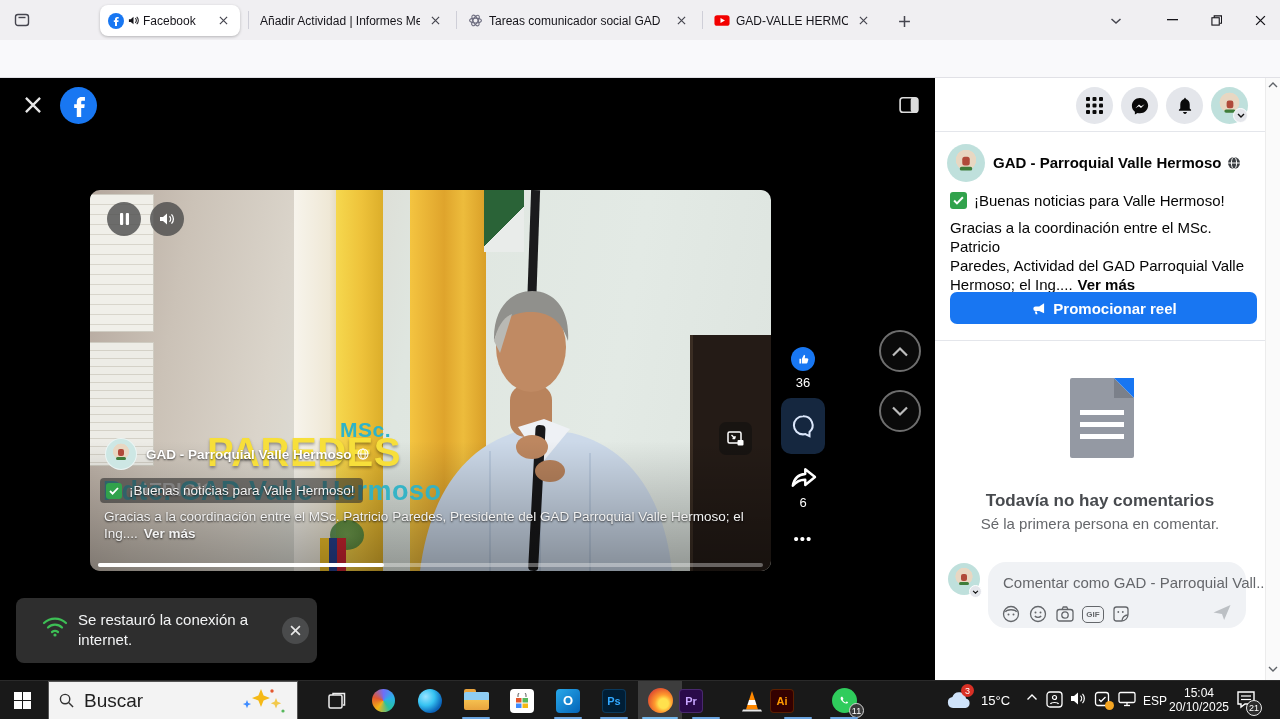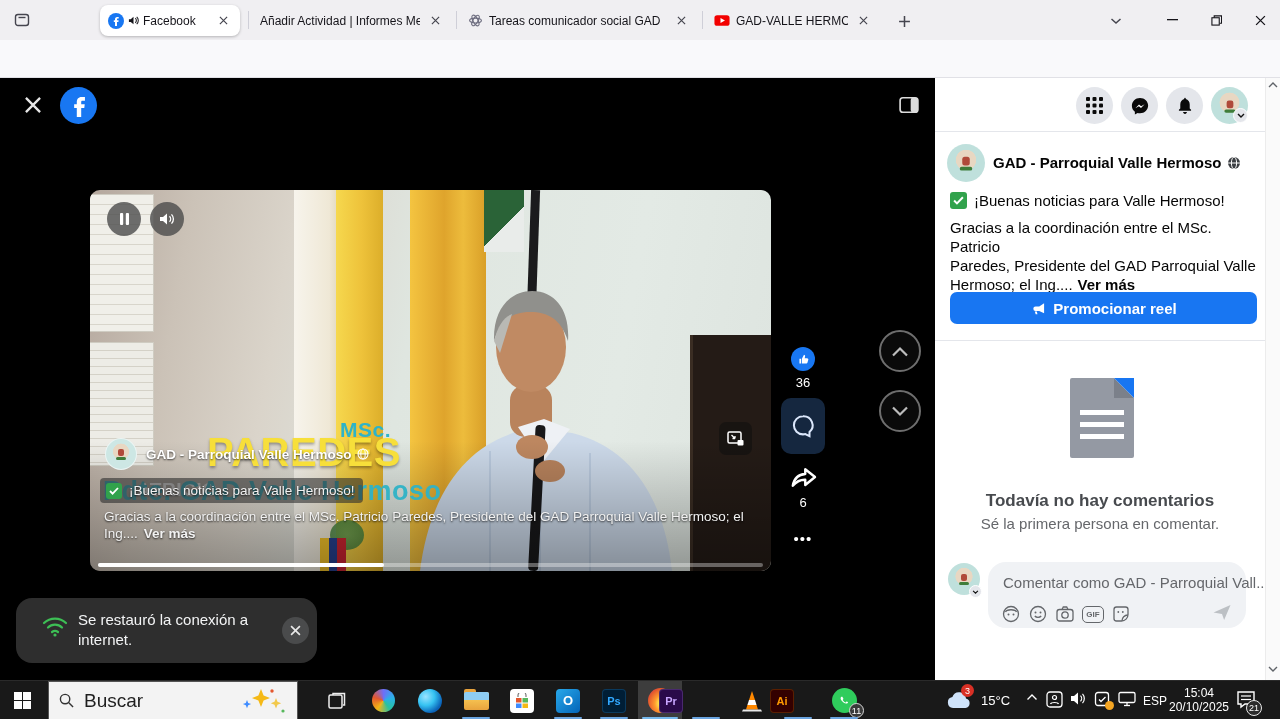--- a/index.html
+++ b/index.html
@@ -38,21 +38,21 @@
   .sidebar { position:absolute; left:935px; top:78px; width:330px; height:602px; background:#fff; }
   .hico { position:absolute; top:9px; width:37px; height:37px; border-radius:50%; background:#e4e6eb; display:flex; align-items:center; justify-content:center; }
   .fbtext { color:#050505; font-size:15px; }
   .gray { color:#65676b; }
   .promote { position:absolute; left:15px; top:214px; width:307px; height:32px; background:#1876f2; border-radius:7px; display:flex; align-items:center; justify-content:center; gap:7px; color:#fff; font-size:15px; font-weight:bold; }
   .gutter { position:absolute; left:1265px; top:78px; width:15px; height:602px; background:#fafafa; border-left:1px solid #ececec; }
   .composer-bubble { position:absolute; left:53px; top:484px; width:258px; height:66px; background:#f0f2f5; border-radius:18px; }
   .cicon { display:inline-flex; width:20px; height:20px; align-items:center; justify-content:center; margin-right:7px; }
 
   
-  .toast { position:absolute; left:16px; top:598px; width:301px; height:65px; background:#2e2e2e; border-radius:16px; box-shadow:0 4px 12px rgba(0,0,0,.5); }
+  .toast { position:absolute; left:16px; top:598px; width:301px; height:65px; background:#2e2e2e; border-radius:8px; box-shadow:0 4px 12px rgba(0,0,0,.5); }
   .toast-text { color:#f3f4f5; font-size:15px; line-height:20px; }
 
   
   .taskbar { position:absolute; left:0; top:680px; width:1280px; height:39px; background:#191919; border-top:1px solid #2a2a2a; }
   .tbico { position:absolute; top:0; width:44px; height:39px; display:flex; align-items:center; justify-content:center; }
   .underline { position:absolute; top:36px; height:2px; background:#6aa4e0; width:28px; border-radius:1px; }
   .appsq { width:24px; height:24px; border-radius:4px; display:flex; align-items:center; justify-content:center; font-weight:bold; font-size:11px; }
   .tray { color:#fff; font-size:12px; }
   .badge { position:absolute; border-radius:50%; color:#fff; display:flex; align-items:center; justify-content:center; font-size:9px; }
 </style>
@@ -442,21 +442,21 @@
       <span class="i" style="width:17px;height:17px;border-radius:3px;background:#31a24c;margin-right:7px;">
           <svg width="11" height="9" viewBox="0 0 10 8">
             <path d="M1 4l2.6 2.6L9 1" stroke="#fff" fill="none" stroke-width="1.8"></path>
           </svg>
         </span>
       <span class="fbtext">¡Buenas noticias para Valle Hermoso!</span>
     </div>
 
     <div class="abs fbtext" style="left:15px;top:140px;line-height:19px;">
       <div>Gracias a la coordinación entre el MSc. Patricio</div>
-      <div>Paredes, Presidente del GAD Parroquial Valle</div>
+      <div>Paredes, Actividad del GAD Parroquial Valle</div>
       <div class="row">
           <span>Hermoso; el Ing....</span>
           <span style="font-weight:bold;margin-left:5px;">Ver más</span>
         </div>
     </div>
 
     <div class="promote">
       <span class="i">
           <svg width="16" height="15" viewBox="0 0 16 16">
             <path d="M14.5 2.5v10.5L9.3 10.6H5.4a2.4 2.4 0 0 1 0-4.8h3.9zM4.6 11.2h2.2l.6 2.9H5.5z" fill="#fff"></path>
@@ -638,21 +638,21 @@
         <span class="appsq" style="background:#001e36;color:#31a8ff;border:1px solid #31a8ff33;">Ps</span>
       </div>
     <div class="underline" style="left:600px;"></div>
 
     <div class="abs" style="left:638px;top:0;width:44px;height:39px;background:#3d3d3d;"></div>
     <div class="tbico" style="left:638px;">
         <span style="width:25px;height:25px;border-radius:50%;background:radial-gradient(circle at 62% 62%,#ffe14d 0 22%,#ff9a2e 40%,#e4572e 70%,#b5307a 100%);display:inline-block;"></span>
       </div>
     <div class="underline" style="left:642px;width:36px;background:#76b9ed;"></div>
 
-    <div class="tbico" style="left:649px;">
+    <div class="tbico" style="left:669px;">
         <span class="appsq" style="background:#2a0a4a;color:#c9a6ff;border:1px solid #c9a6ff33;">Pr</span>
       </div>
     <div class="underline" style="left:692px;"></div>
 
     <div class="tbico" style="left:730px;">
         <svg width="24" height="22" viewBox="0 0 24 22">
           <path d="M12 1l3 9H9z" fill="#ff8800"></path>
           <path d="M9 10h6l1.6 5H7.4z" fill="#fff"></path>
           <path d="M7.4 15h9.2l1.4 4.5H6z" fill="#ff8800"></path>
           <path d="M3 19.5h18l1 2H2z" fill="#e8e8e8"></path>

